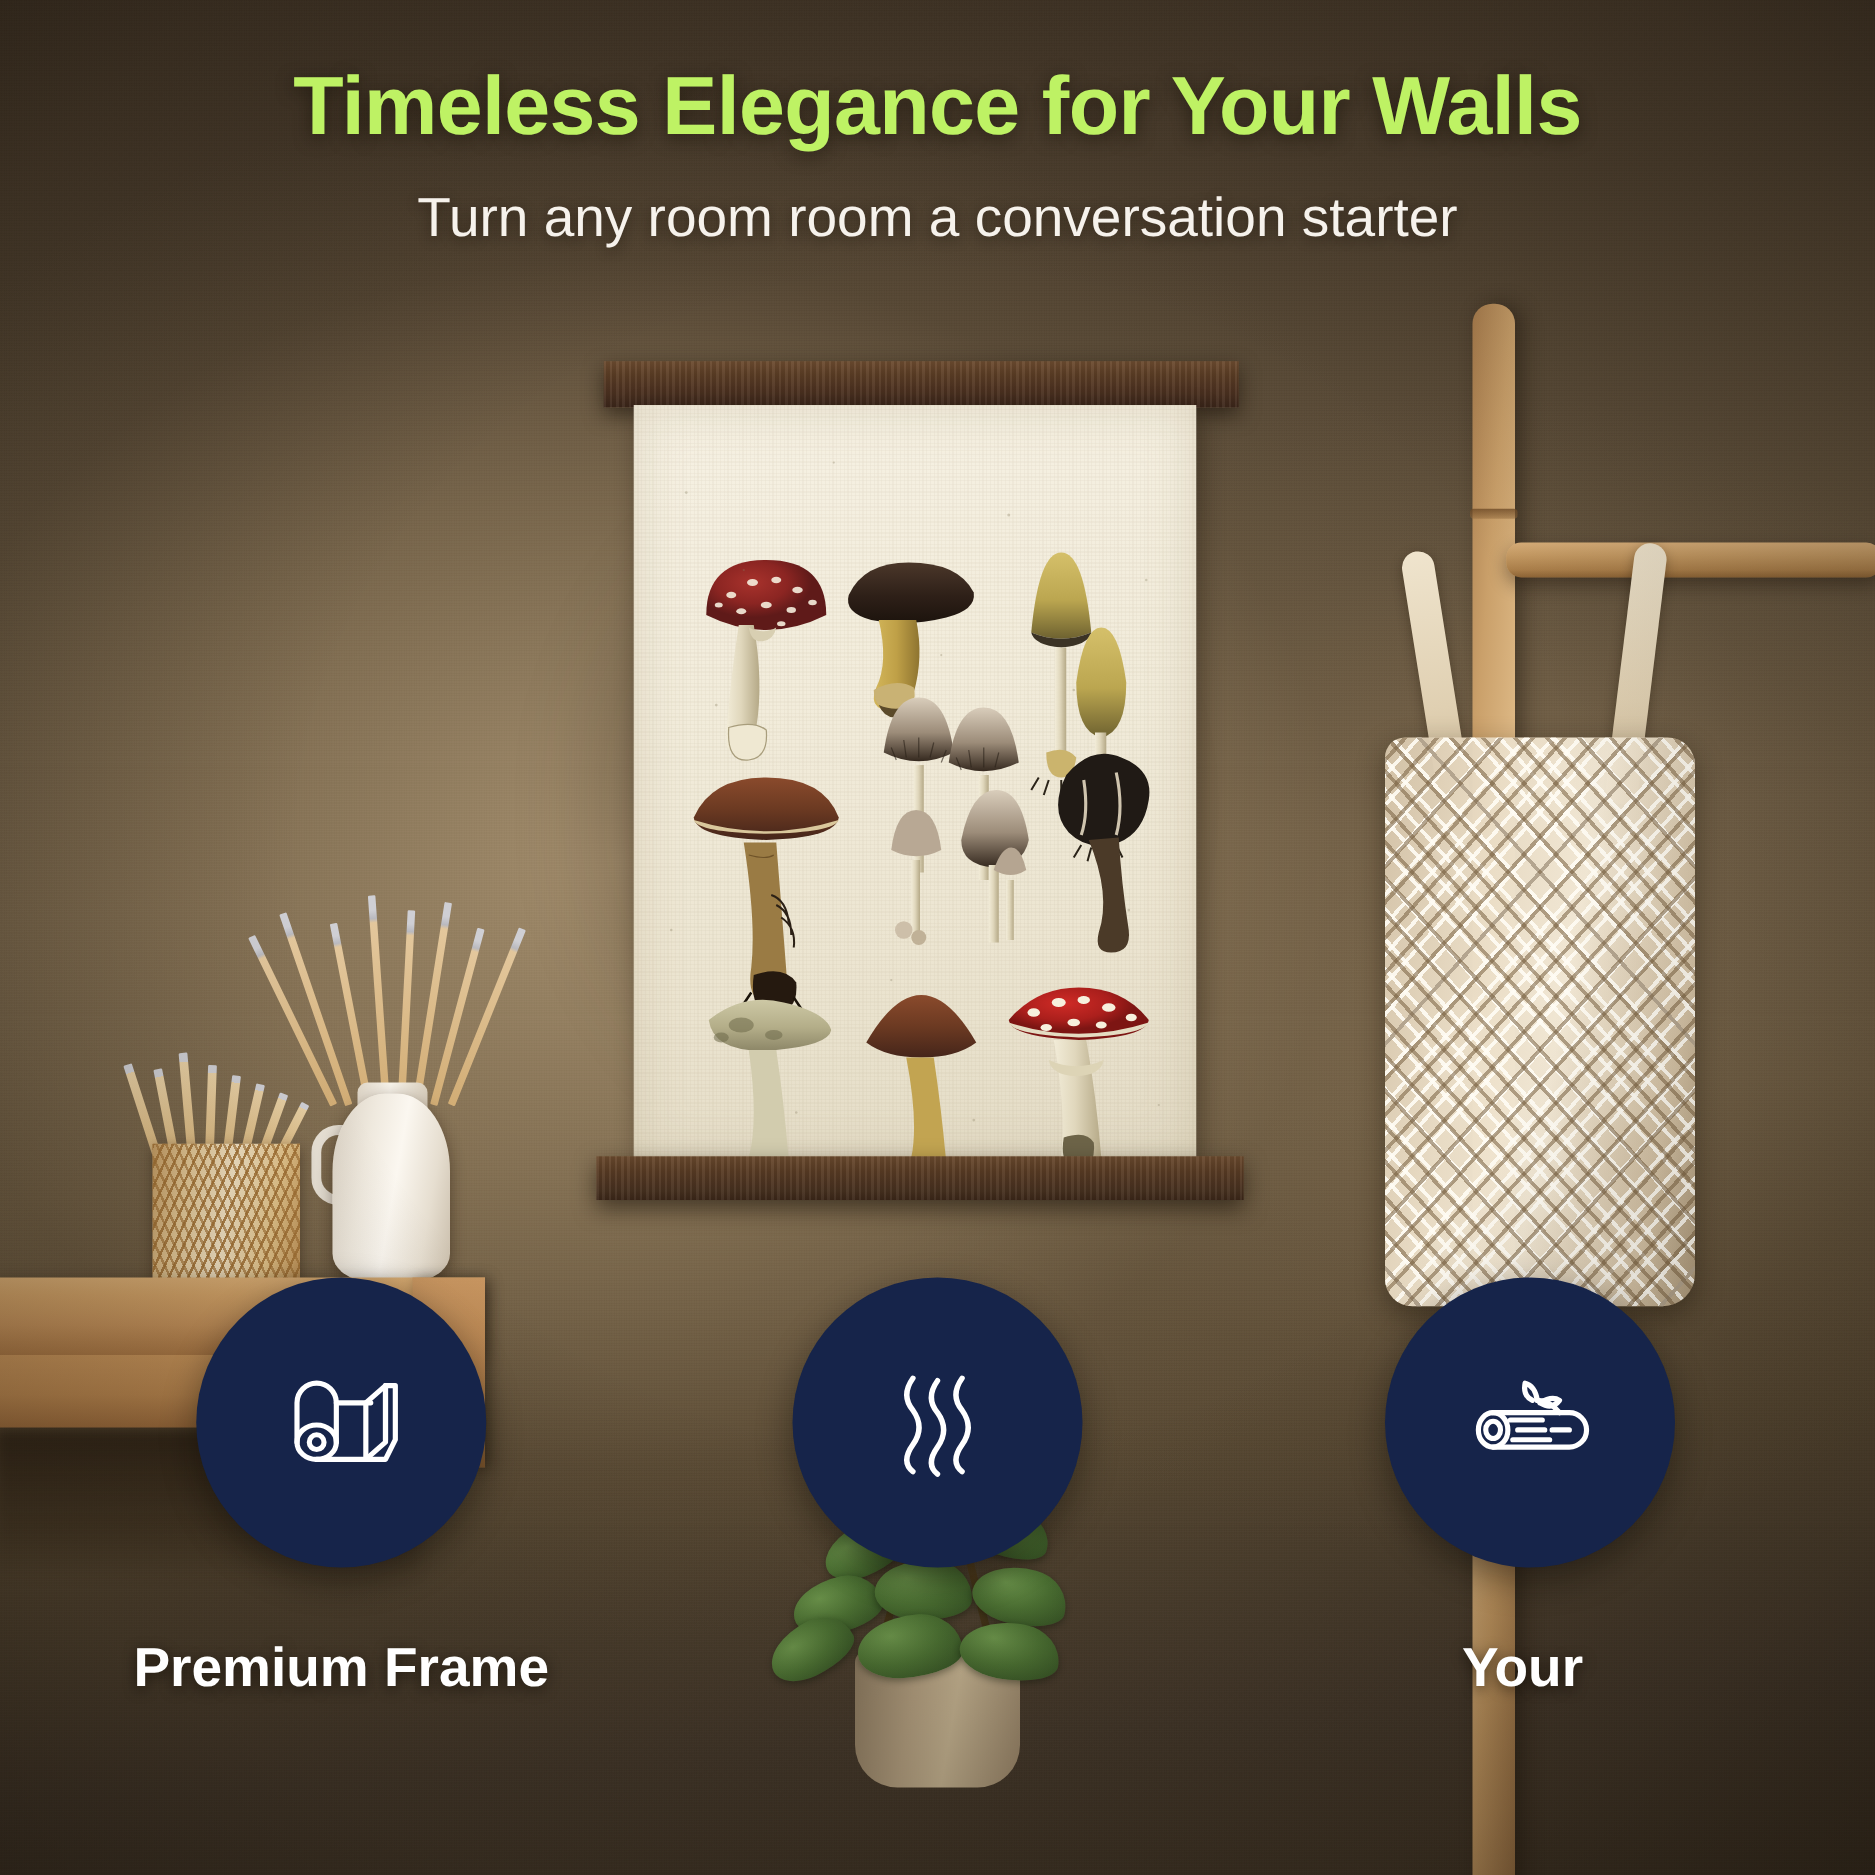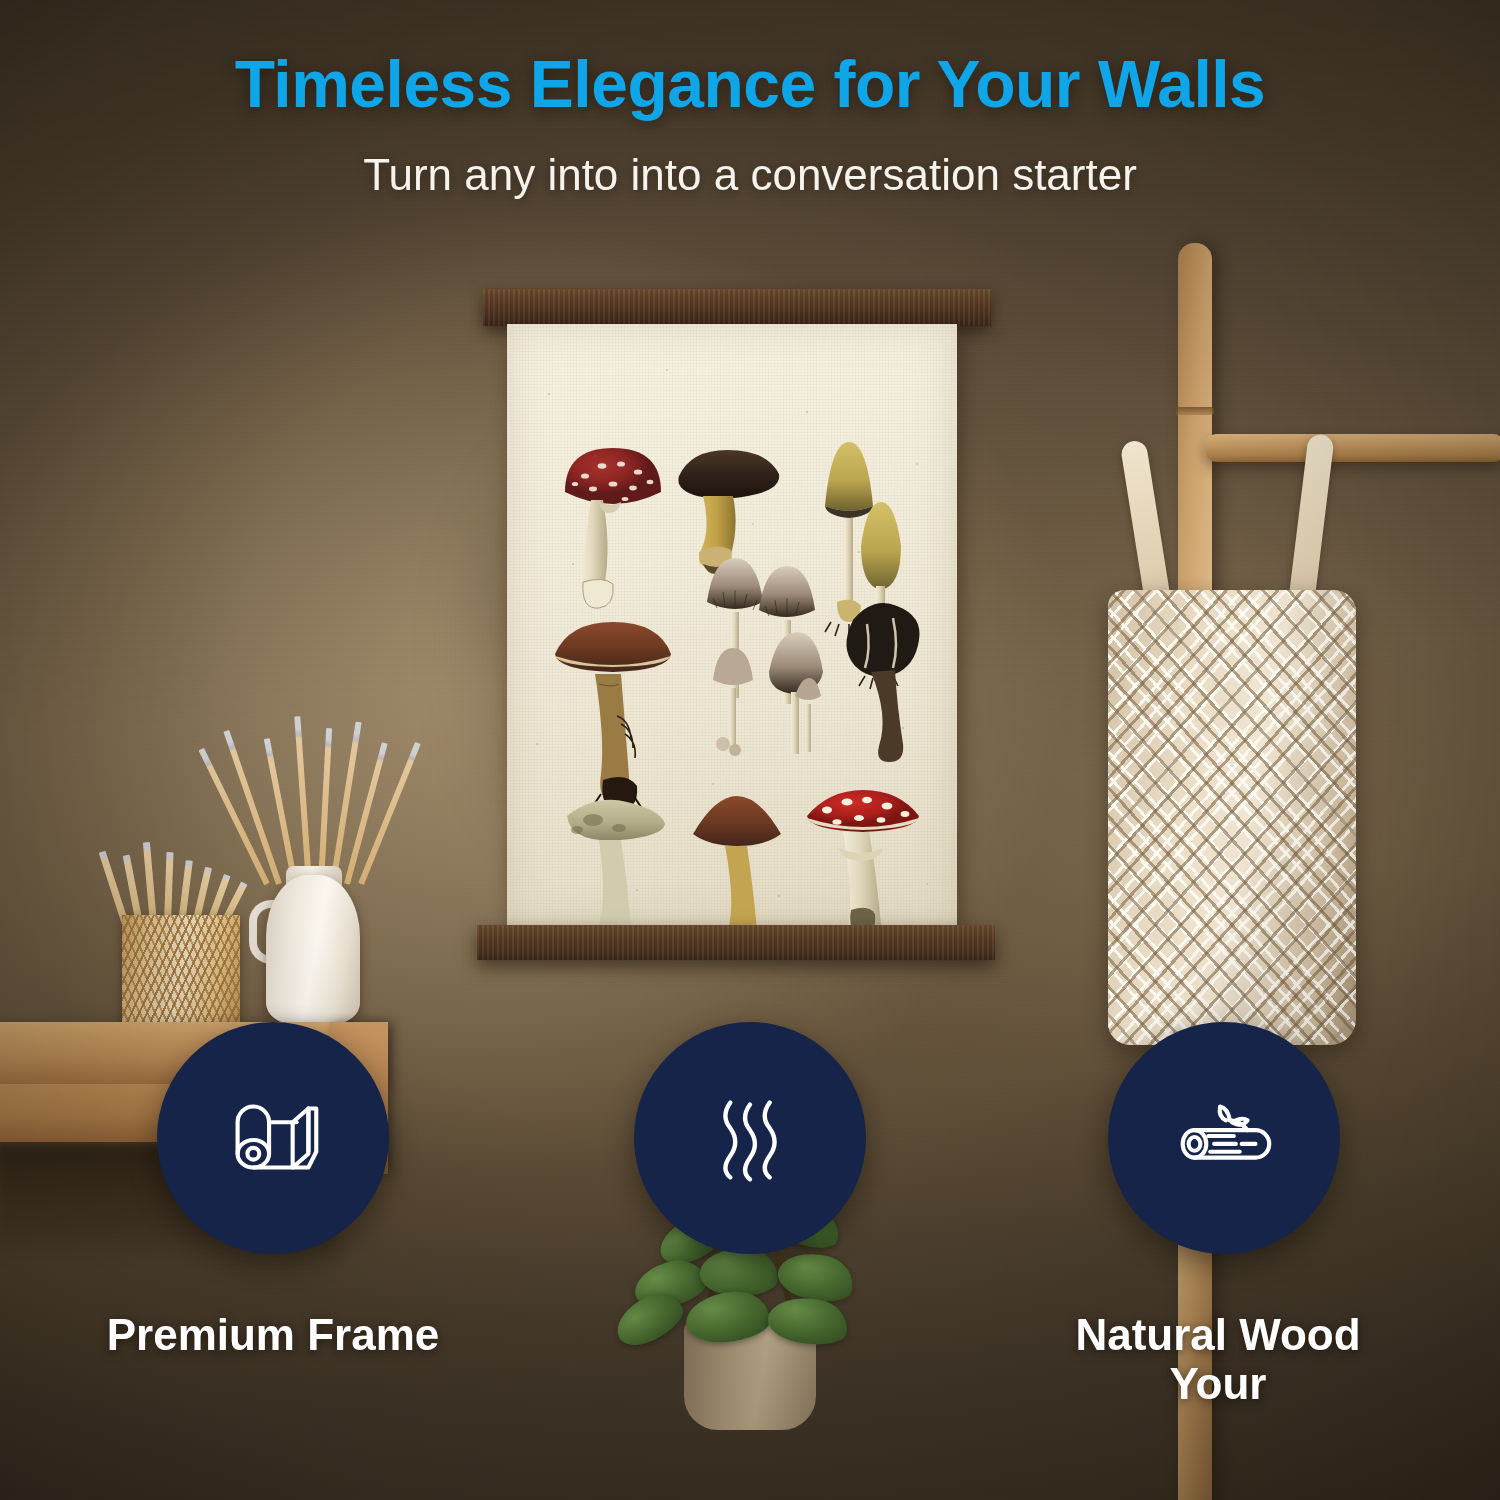--- a/index.html
+++ b/index.html
@@ -48,21 +48,21 @@
     left: 448px; top: 300px; width: 580px; height: 690px;
     background: radial-gradient(ellipse 55% 52% at 42% 50%, rgba(30,22,12,0.42) 0%, rgba(30,22,12,0.20) 55%, rgba(0,0,0,0) 80%);
     filter: blur(22px);
   }
 
   
   .headline {
     position: absolute;
     left: 0; right: 0; top: 46px;
     text-align: center;
-    color: #0ea5e9;
+    color: #bef264;
     font-size: 66px;
     font-weight: bold;
     letter-spacing: -0.5px;
     text-shadow: 0 3px 14px rgba(20,14,6,0.55);
     white-space: nowrap;
   }
   .subhead {
     position: absolute;
     left: 0; right: 0; top: 150px;
     text-align: center;
@@ -550,21 +550,21 @@
     <span class="leaf" style="left:100px; top:68px;  width:78px; height:48px; transform:rotate(4deg);"></span>
     <span class="leaf" style="left:178px; top:74px;  width:76px; height:46px; transform:rotate(14deg);"></span>
     <span class="leaf" style="left:14px;  top:118px; width:70px; height:42px; transform:rotate(-26deg);"></span>
     <span class="leaf" style="left:86px;  top:112px; width:84px; height:50px; transform:rotate(-4deg);"></span>
     <span class="leaf" style="left:168px; top:118px; width:80px; height:46px; transform:rotate(10deg);"></span>
   </div>
 
   <div class="wall-vignette"></div>
 
   <div class="headline">Timeless Elegance for Your Walls</div>
-  <div class="subhead">Turn any into into a conversation starter</div>
+  <div class="subhead">Turn any room room a conversation starter</div>
 
   <div class="badge one">
     <svg viewBox="0 0 120 120" fill="none" stroke="#ffffff" stroke-width="4.2" stroke-linecap="round" stroke-linejoin="round">
       <path d="M24 76 V44 a16 16 0 0 1 16 -16 a16 16 0 0 1 16 16 V76"></path>
       <ellipse cx="40" cy="76" rx="16" ry="14"></ellipse>
       <circle cx="40" cy="76" r="6"></circle>
       <path d="M40 90 L80 90 L96 76 V30"></path>
       <path d="M56 44 L84 44"></path>
       <path d="M80 90 V44 L96 30 L104 30 V74 L96 90 Z"></path>
       <path d="M96 30 L96 74"></path>
@@ -593,17 +593,16 @@
       <path d="M68 44 q10 -6 16 -2 q-6 8 -16 2"></path>
     </svg>
   </div>
 
   <div class="feature-label one">
     <div>Premium Frame</div>
   </div>
   <div class="feature-label two">
   </div>
   <div class="feature-label three">
-    <div>Natural Wood</div>
     <div>Your</div>
   </div>
 
 </div>
 
 </body></html>

